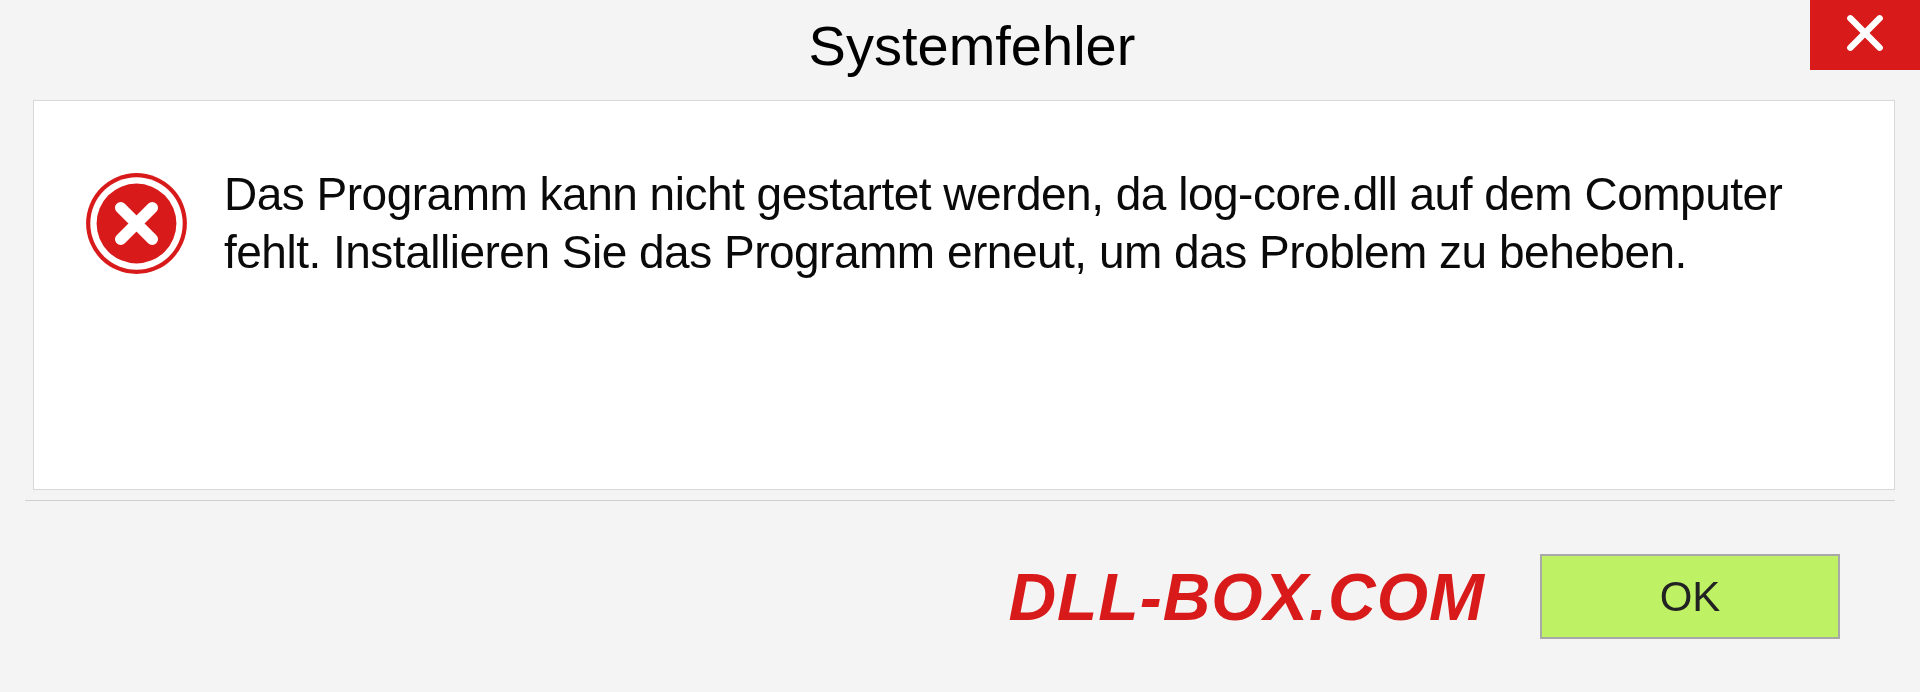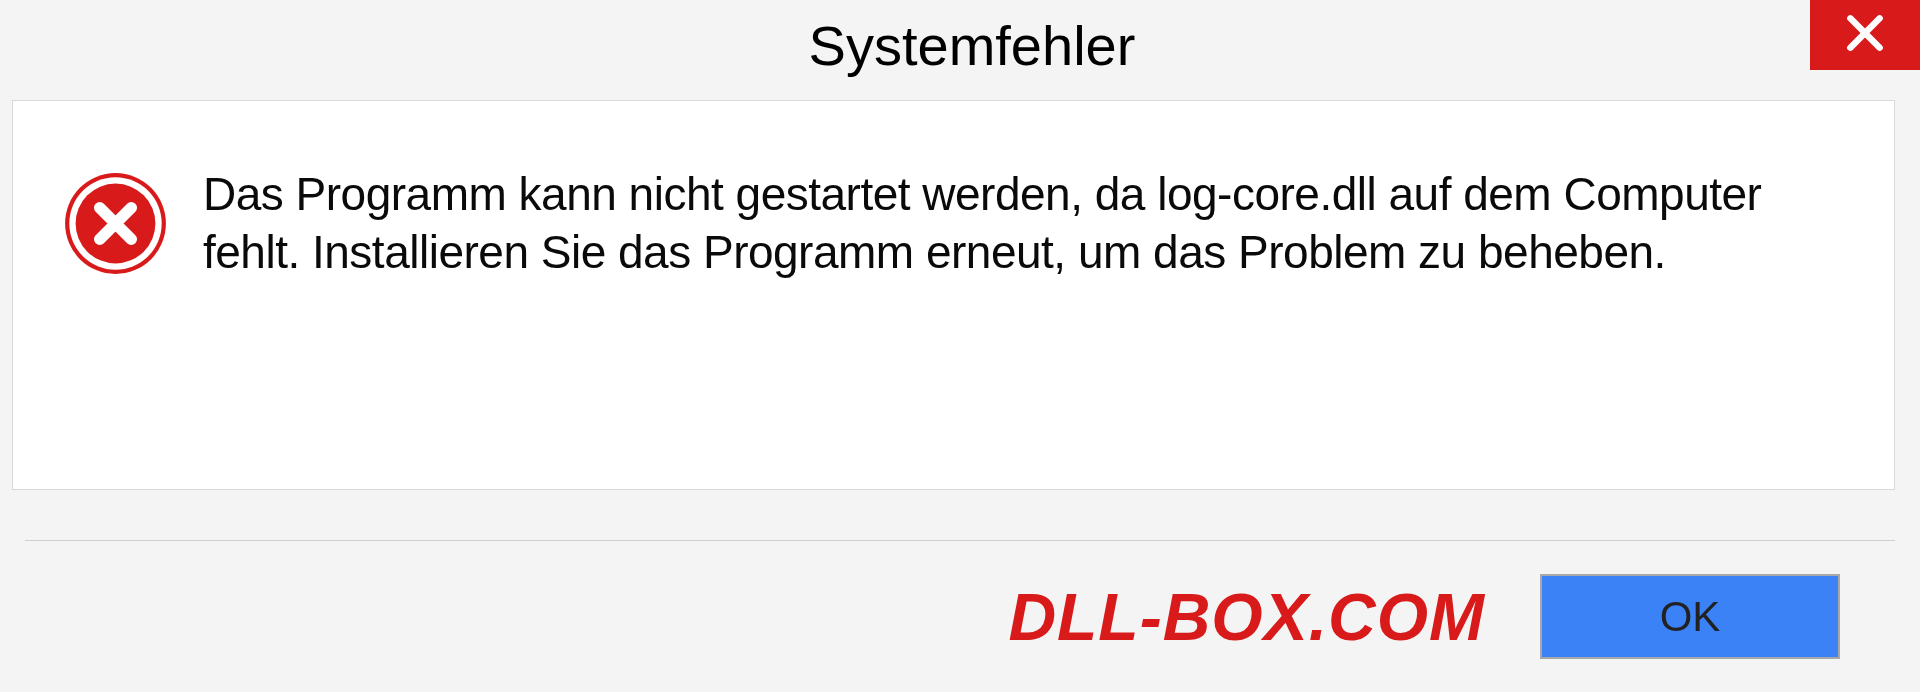--- a/index.html
+++ b/index.html
@@ -30,21 +30,21 @@
       width: 110px;
       height: 70px;
       background: #d91a1a;
       display: flex;
       align-items: center;
       justify-content: center;
       cursor: pointer;
     }
     .close-btn svg { width: 44px; height: 44px; }
     .content-box {
-      margin: 10px 25px 0 12px;
+      margin: 10px 25px 0 33px;
       background: #fff;
       border: 1px solid #d8d8d8;
       height: 390px;
       padding: 65px 50px;
       display: flex;
       align-items: flex-start;
       gap: 35px;
     }
     .error-icon {
       width: 105px;
@@ -58,41 +58,41 @@
       line-height: 1.25;
       color: #0a0a0a;
       font-weight: 400;
       letter-spacing: -0.5px;
     }
     .footer {
       position: absolute;
       bottom: 0;
       left: 0;
       right: 0;
-      height: 152px;
+      height: 192px;
       display: flex;
       align-items: center;
       justify-content: flex-end;
       padding: 0 55px;
       gap: 55px;
       border-top: 1px solid rgba(0,0,0,0.15);
       margin: 0 25px;
     }
     .watermark {
       font-size: 66px;
       font-weight: 900;
       font-style: italic;
       color: #d91a1a;
       letter-spacing: 1px;
       font-family: "Arial Black", Arial, sans-serif;
     }
     .ok-btn {
       width: 300px;
       height: 85px;
-      background: #3b82f6;
+      background: #bef264;
       border: 2px solid #a8a8a8;
       font-size: 42px;
       color: #222;
       display: flex;
       align-items: center;
       justify-content: center;
       cursor: pointer;
       font-family: inherit;
     }
   </style>

